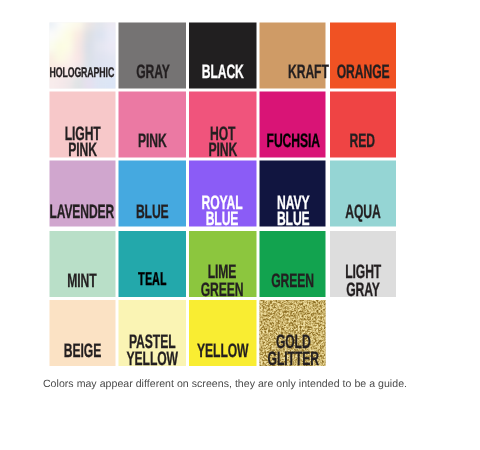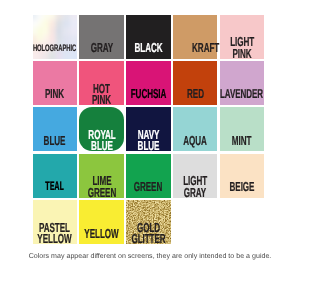--- a/index.html
+++ b/index.html
@@ -95,20 +95,25 @@
   <div class="swatch" style="background: rgb(33, 31, 32);">
         <span class="lbl" style="color: rgb(255, 255, 255); margin-left: -22.5px; width: 45px;">
           <i style="width: 45px; text-align: center; transform: scaleX(0.625);">BLACK</i>
         </span>
       </div>
   <div class="swatch" style="background: rgb(207, 155, 102);">
         <span class="lbl" style="color: rgb(35, 31, 32); margin-left: -21.5px; width: 63px;">
           <i style="width: 43px; text-align: center; transform: scaleX(0.625);">KRAFT</i>
         </span>
       </div>
+  <div class="swatch" style="background: rgb(240, 82, 35);">
+        <span class="lbl" style="color: rgb(35, 31, 32); margin-left: -28px; width: 56px;">
+          <i style="width: 56px; text-align: center; transform: scaleX(0.625);">ORANGE</i>
+        </span>
+      </div>
   <div class="swatch" style="background: rgb(247, 200, 201);">
         <span class="lbl" style="color: rgb(35, 31, 32); margin-left: -19px; width: 38px;">
           <i style="width: 38px; text-align: center; transform: scaleX(0.625);">LIGHT</i>
           <i style="width: 38px; text-align: center; transform: scaleX(0.625);">PINK</i>
         </span>
       </div>
   <div class="swatch" style="background: rgb(235, 121, 163);">
         <span class="lbl" style="color: rgb(35, 31, 32); margin-left: -15.5px; width: 31px;">
           <i style="width: 31px; text-align: center; transform: scaleX(0.625);">PINK</i>
         </span>
@@ -117,36 +122,36 @@
         <span class="lbl" style="color: rgb(35, 31, 32); margin-left: -15.5px; width: 31px;">
           <i style="width: 31px; text-align: center; transform: scaleX(0.625);">HOT</i>
           <i style="width: 31px; text-align: center; transform: scaleX(0.625);">PINK</i>
         </span>
       </div>
   <div class="swatch" style="background: rgb(217, 20, 118);">
         <span class="lbl" style="color: #000000; margin-left: -28.5px; width: 57px;">
           <i style="width: 57px; text-align: center; transform: scaleX(0.625);">FUCHSIA</i>
         </span>
       </div>
-  <div class="swatch" style="background: #c2410c;">
+  <div class="swatch" style="background: #ef4444;">
         <span class="lbl" style="color: rgb(35, 31, 32); margin-left: -13.5px; width: 27px;">
           <i style="width: 27px; text-align: center; transform: scaleX(0.625);">RED</i>
         </span>
       </div>
   <div class="swatch" style="background: rgb(208, 166, 206);">
         <span class="lbl" style="color: rgb(35, 31, 32); font-size: 12.856px; margin-left: -34.5px; width: 69px;">
           <i style="height: 11.309px; line-height: 11.309px; width: 69px; text-align: center; transform: scaleX(0.625);">LAVENDER</i>
         </span>
       </div>
   <div class="swatch" style="background: rgb(69, 169, 224);">
         <span class="lbl" style="color: rgb(35, 31, 32); margin-left: -17.5px; width: 35px;">
           <i style="width: 35px; text-align: center; transform: scaleX(0.625);">BLUE</i>
         </span>
       </div>
-  <div class="swatch" style="background: #15803d; border-radius: 13px;">
+  <div class="swatch" style="background: #8b5cf6;">
         <span class="lbl" style="color: rgb(255, 255, 255); margin-left: -22px; width: 44px;">
           <i style="width: 44px; text-align: center; transform: scaleX(0.625);">ROYAL</i>
           <i style="width: 44px; text-align: center; transform: scaleX(0.625);">BLUE</i>
         </span>
       </div>
   <div class="swatch" style="background: rgb(17, 21, 64);">
         <span class="lbl" style="color: rgb(255, 255, 255); margin-left: -17.5px; width: 35px; justify-content: space-between;">
           <i style="width: 35px; text-align: center; transform: scaleX(0.625);">NAVY</i>
           <i style="width: 35px; text-align: center; transform: scaleX(0.625);">BLUE</i>
         </span>

